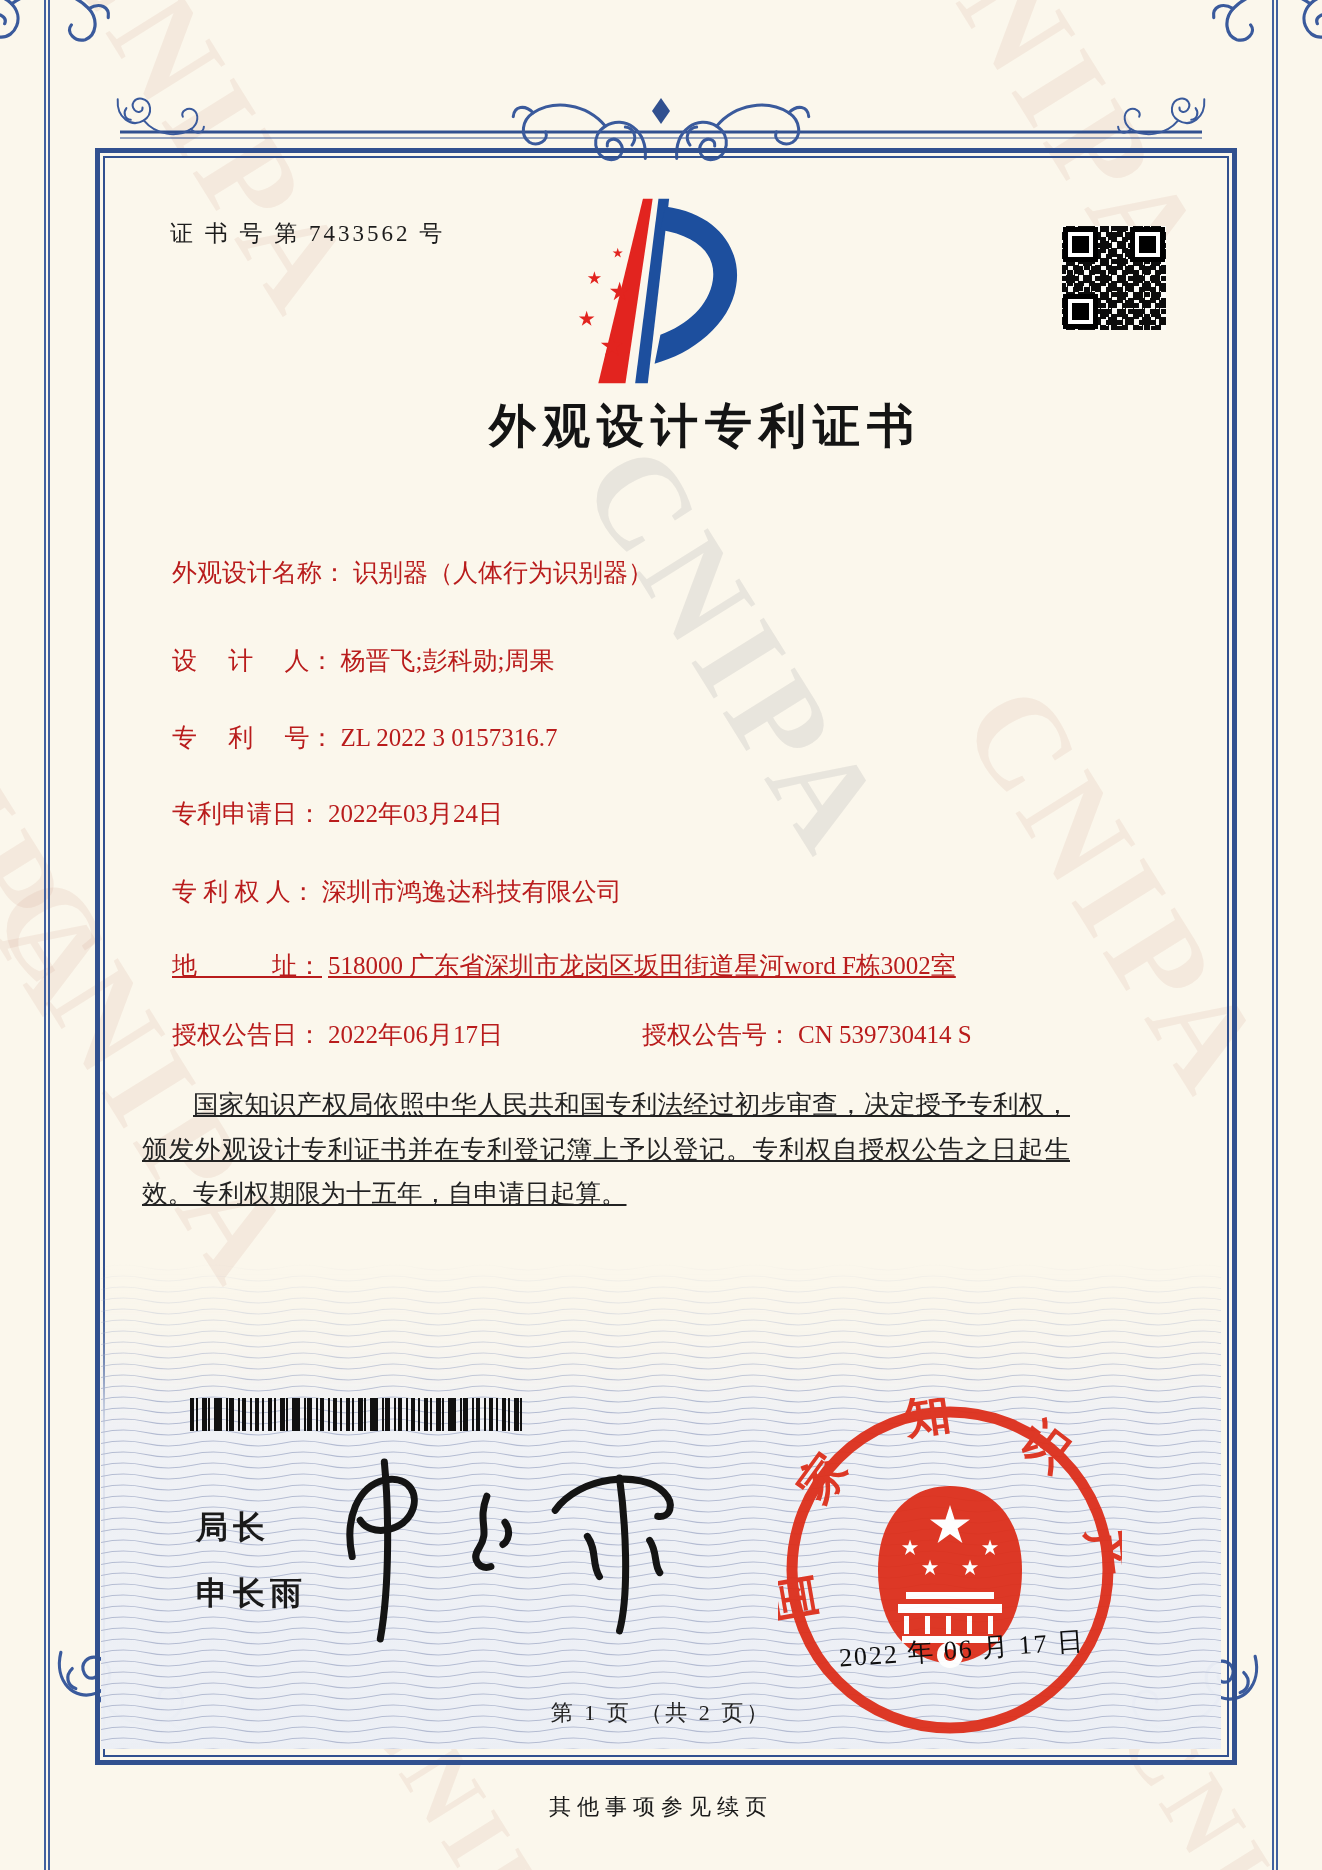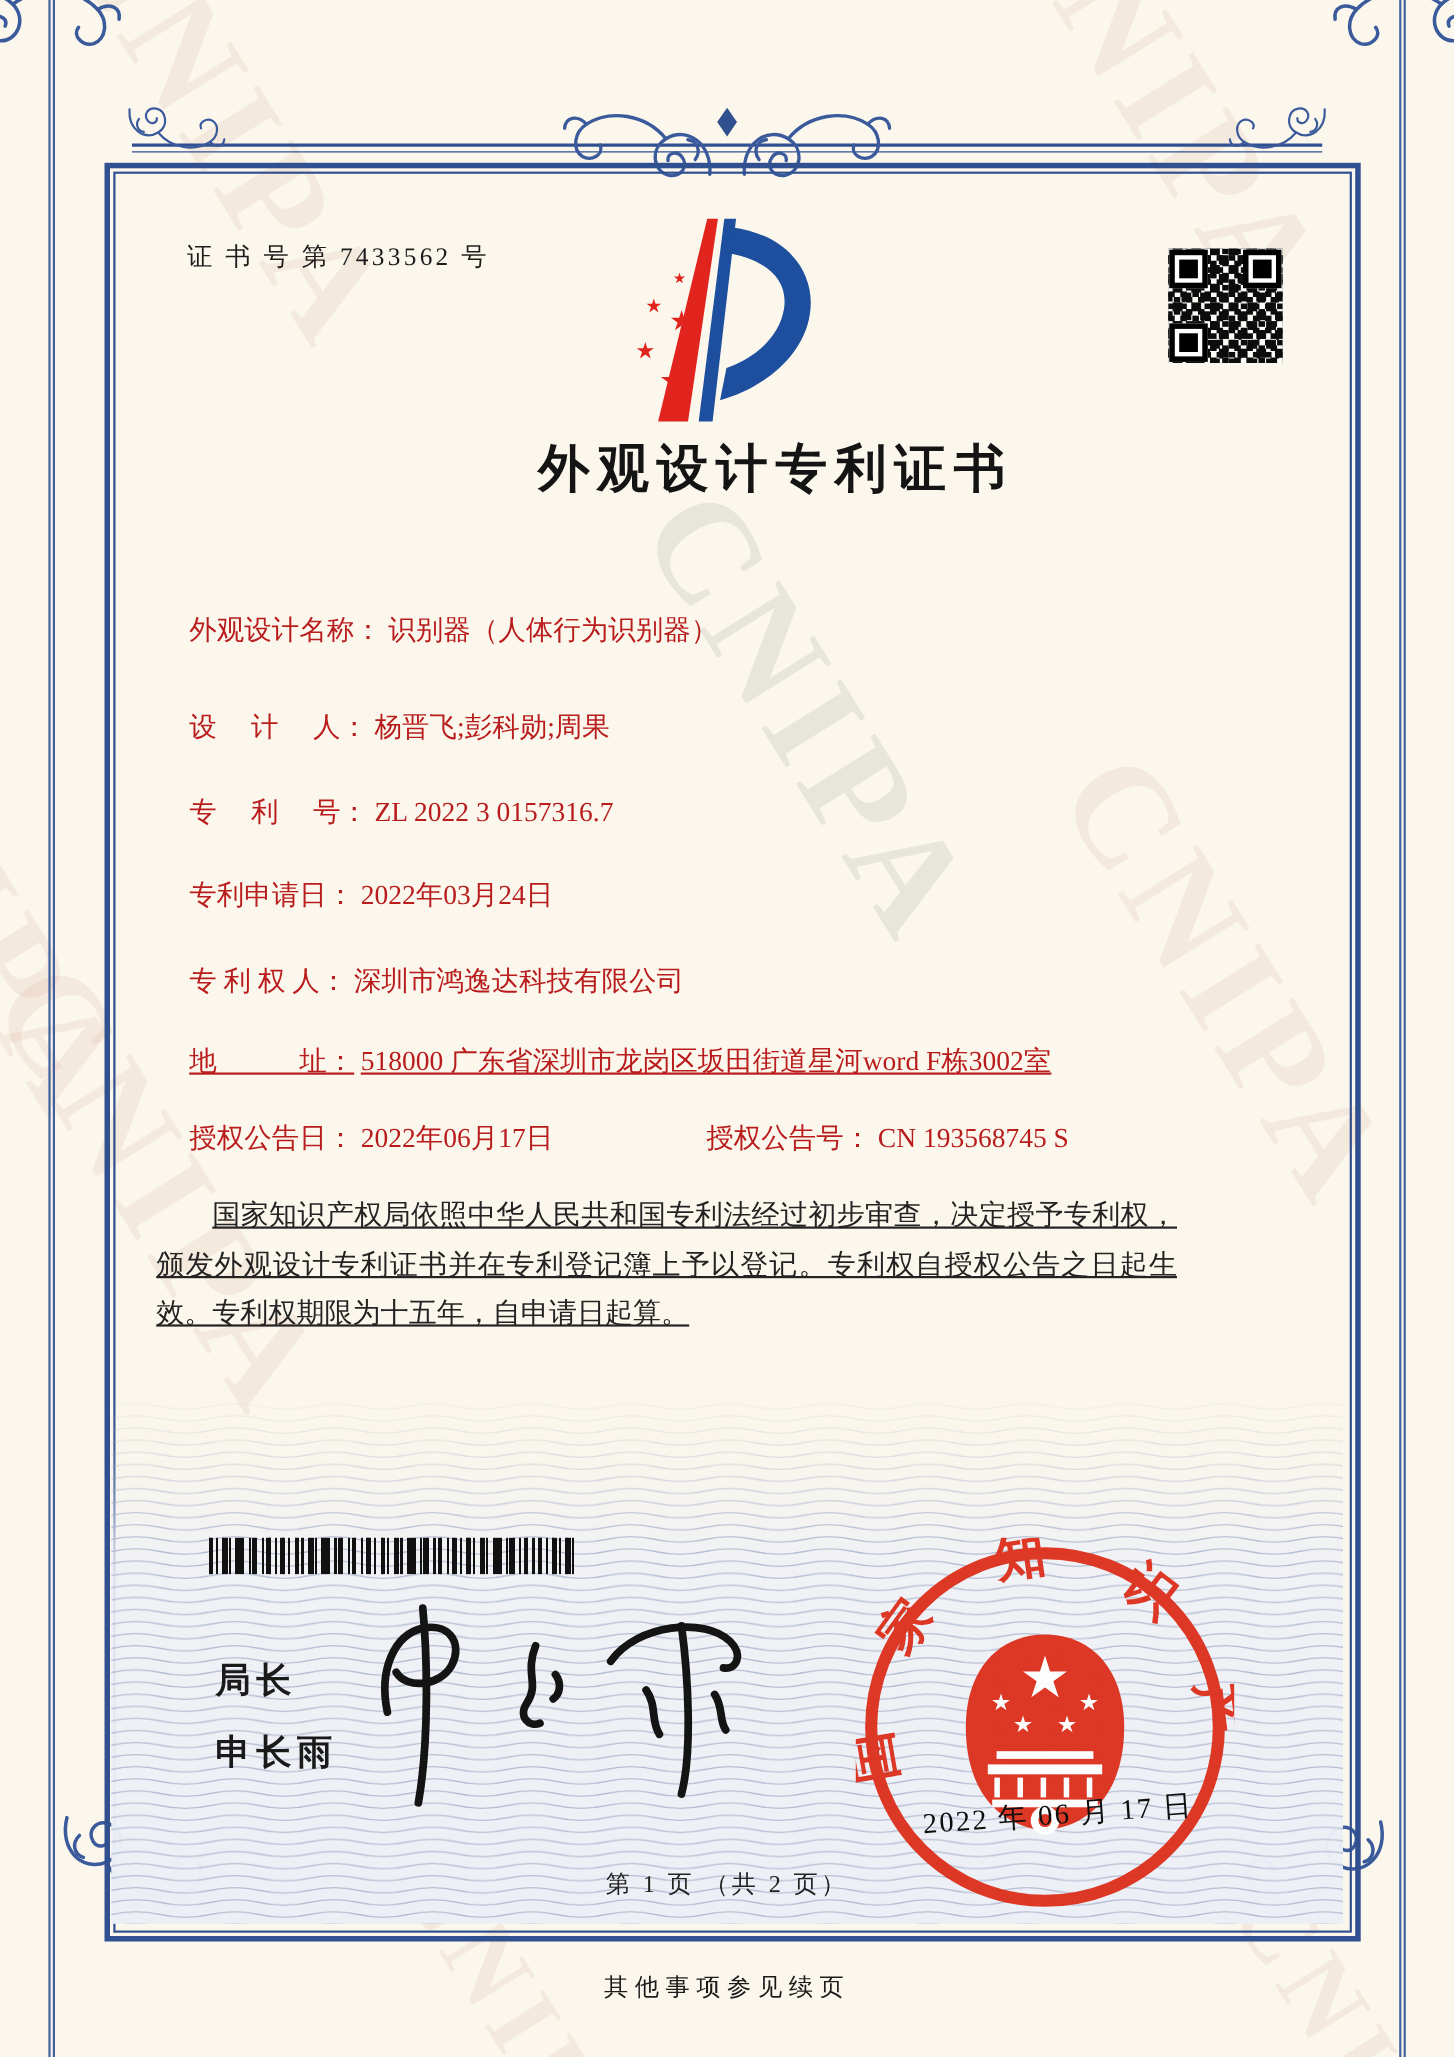--- a/index.html
+++ b/index.html
@@ -190,21 +190,21 @@
   <div class="row" style="top:875px">
     <span class="lab">专 利 权 人：</span><span class="val">深圳市鸿逸达科技有限公司</span>
   </div>
   <div class="row row-address" style="top:946px">
     <span class="lab">地　　　址：</span>
       <span class="val">518000 广东省深圳市龙岗区坂田街道星河word F栋3002室</span>
   </div>
   <div class="row" style="top:1018px">
     <span class="lab">授权公告日：</span><span class="val">2022年06月17日</span>
     <span class="grant2">
-      <span class="lab">授权公告号：</span><span class="val">CN 193568745 S</span>
+      <span class="lab">授权公告号：</span><span class="val">CN 539730414 S</span>
     </span>
   </div>
 
   <div class="body-text">
     <p>国家知识产权局依照中华人民共和国专利法经过初步审查，决定授予专利权，颁发外观设计专利证书并在专利登记簿上予以登记。专利权自授权公告之日起生效。专利权期限为十五年，自申请日起算。</p>
   </div>
 
   <div class="barcode"></div>
 
   <div class="director">

